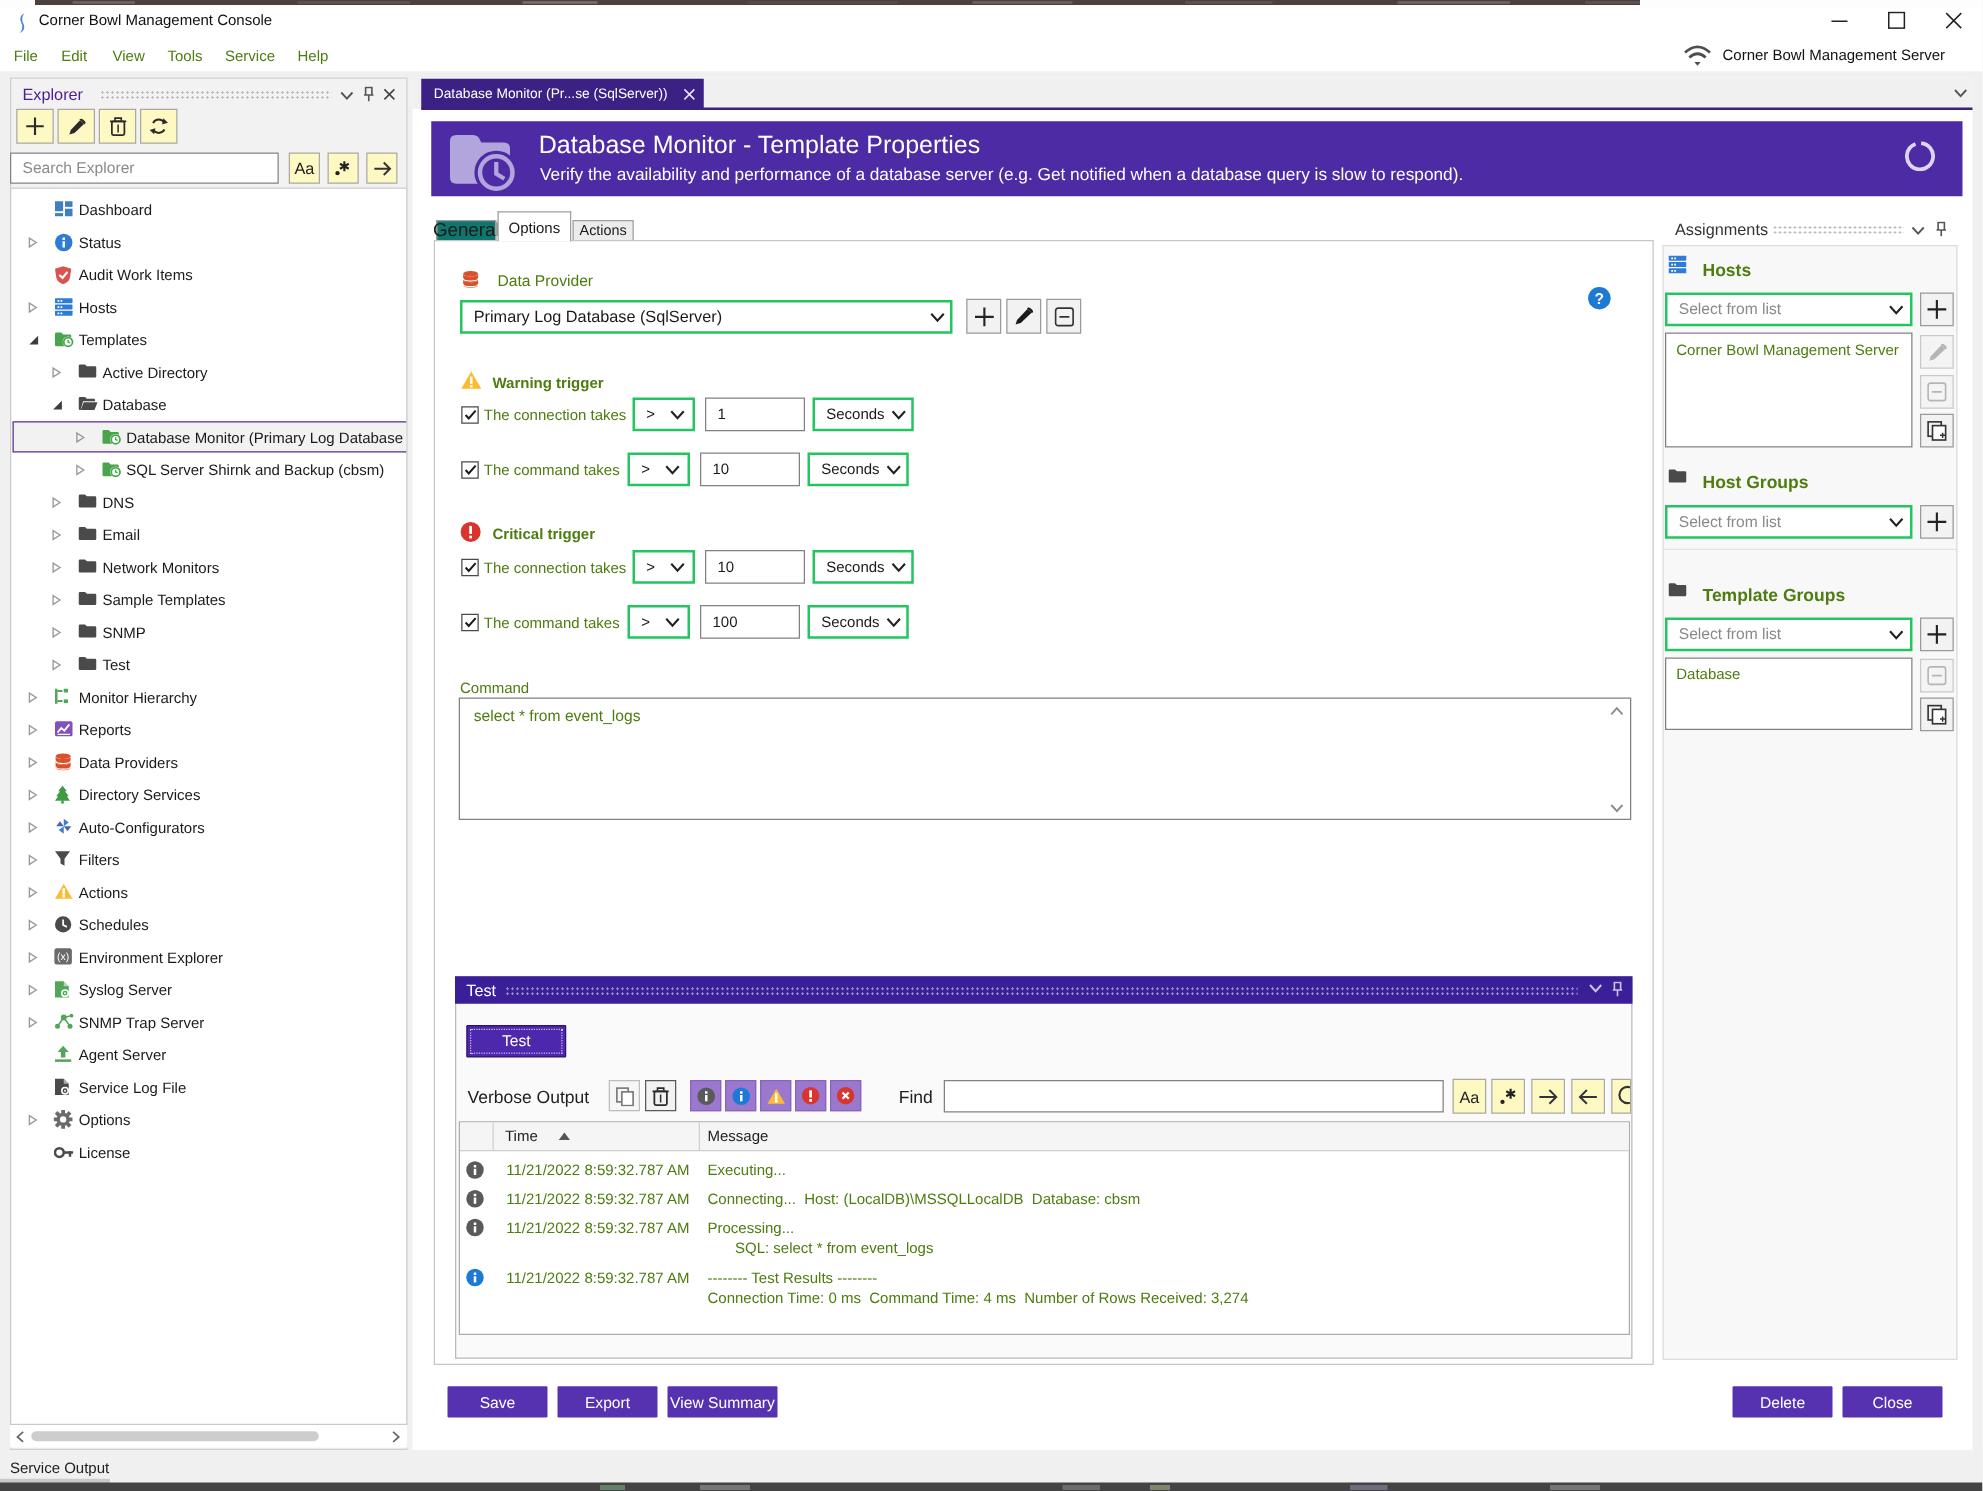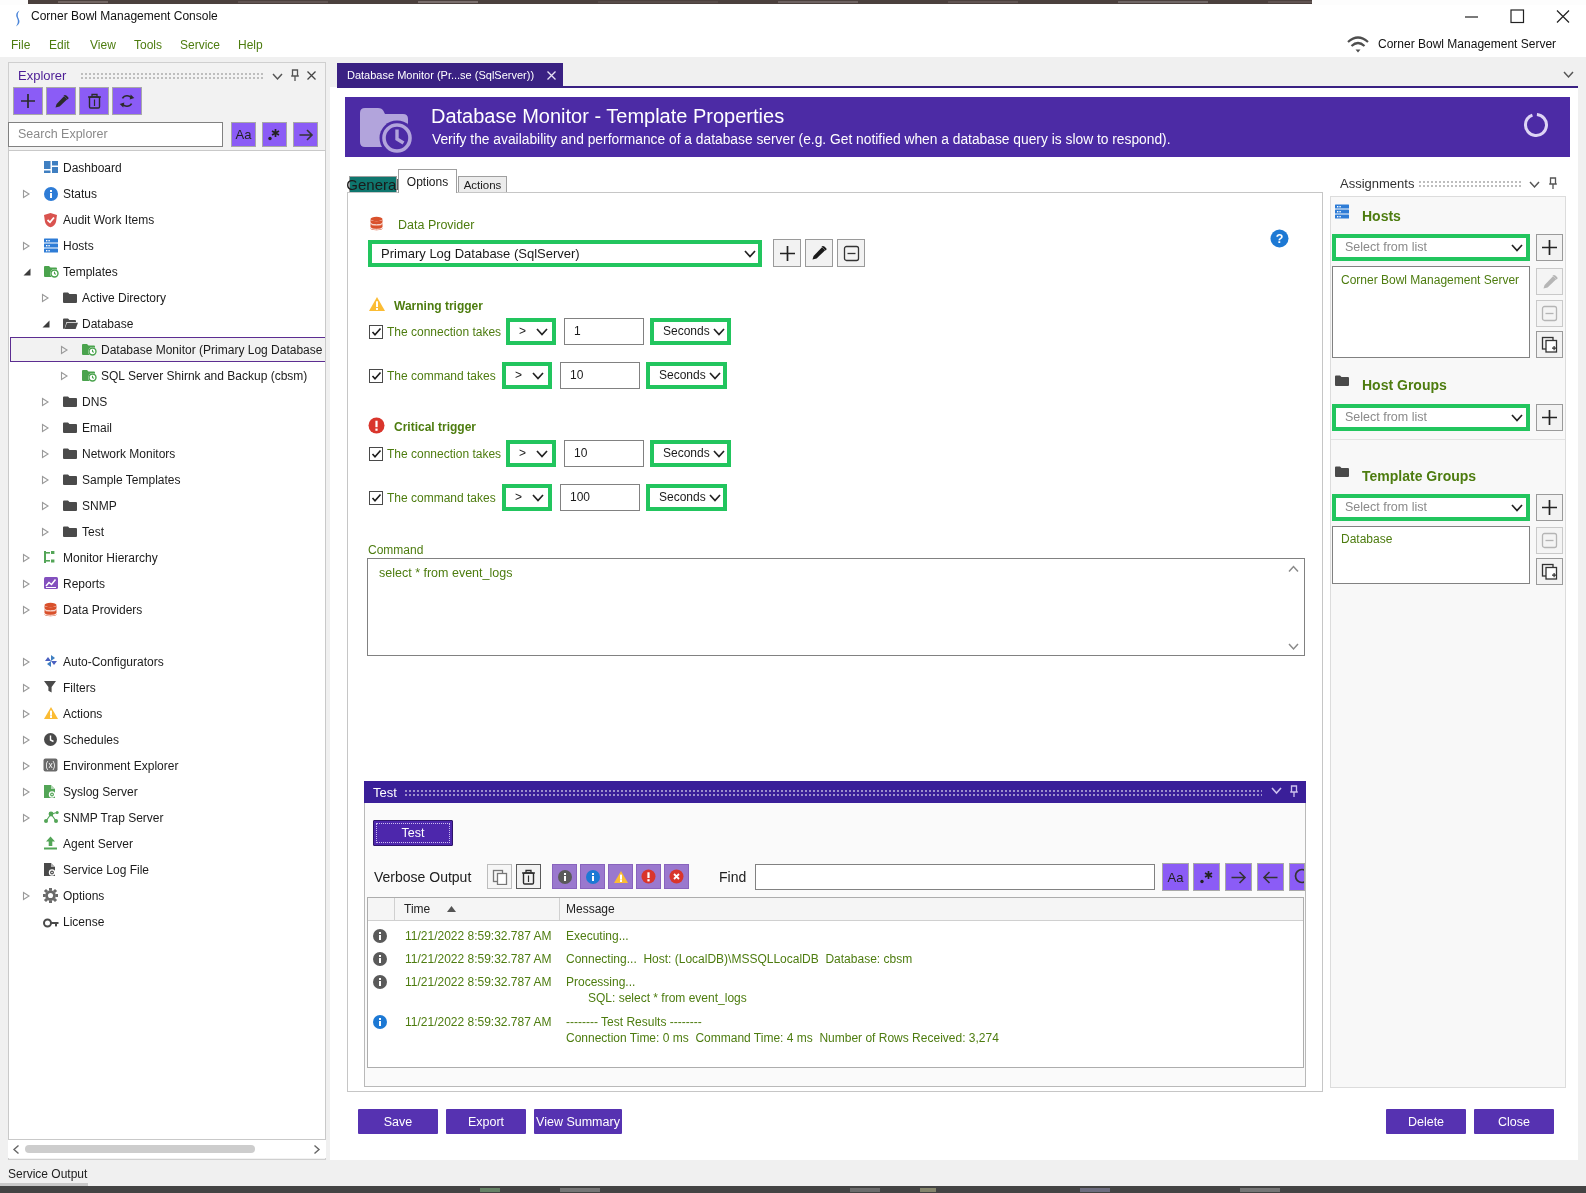--- a/index.html
+++ b/index.html
@@ -1,17 +1,17 @@
 <!DOCTYPE html>
 <html><head><meta charset="utf-8"><style>
 html,body{margin:0;padding:0}
 body{width:1586px;height:1193px;position:relative;background:#f0f0f0;font-family:"Liberation Sans",sans-serif;overflow:hidden}
 .a{position:absolute}
-.tbtn{position:absolute;background:#8b5cf6;border:1px solid #a8a8a8;box-sizing:border-box;display:flex;align-items:center;justify-content:center}
-.ddl{position:absolute;background:#fff;border:4px solid #22c55e;box-sizing:border-box;font-size:12.5px;color:#1a1a1a}
+.tbtn{position:absolute;background:#fef9c3;border:1px solid #a8a8a8;box-sizing:border-box;display:flex;align-items:center;justify-content:center}
+.ddl{position:absolute;background:#fff;border:2px solid #22c55e;box-sizing:border-box;font-size:12.5px;color:#1a1a1a}
 .ddl span{position:absolute;left:9px;top:50%;transform:translateY(-54%);white-space:nowrap}
 .inp{position:absolute;background:#fff;border:1px solid #818181;box-sizing:border-box;font-size:12.5px;color:#1a1a1a}
 .inp span{position:absolute;left:9px;top:50%;transform:translateY(-54%)}
 .cb{position:absolute;width:14px;height:14px;background:#fff;border:1px solid #4a4a4a;box-sizing:border-box}
 .pbtn{position:absolute;background:#5632b1;color:#fff;font-size:12.5px;display:flex;align-items:center;justify-content:center;border-radius:1px}
 .lbl{position:absolute;font-size:12.5px;color:#4d7c0f;white-space:nowrap}
 .b{font-weight:bold}
 .dots{position:absolute;background-image:radial-gradient(#bdbdbd 0.9px,transparent 1.05px);background-size:4px 4px;height:7px}
 .dotsw{position:absolute;background-image:radial-gradient(rgba(255,255,255,.5) 0.9px,transparent 1.05px);background-size:4px 4px;height:7px}
 .trow{position:absolute;left:0;height:26px;width:100%;}
@@ -291,20 +291,30 @@
       </svg>
 <div class="ticon" style="left:34px"><svg width="15" height="15" viewBox="0 0 15 15" style="">
           <ellipse cx="7.5" cy="3" rx="6" ry="2.2" fill="#d9512c"></ellipse>
           <path d="M1.5 3 L1.5 7.5 Q1.5 9.7 7.5 9.7 Q13.5 9.7 13.5 7.5 L13.5 3 Q13.5 5.2 7.5 5.2 Q1.5 5.2 1.5 3Z" fill="#d9512c"></path>
           <path d="M1.5 7.5 L1.5 12 Q1.5 14.2 7.5 14.2 Q13.5 14.2 13.5 12 L13.5 7.5 Q13.5 9.7 7.5 9.7 Q1.5 9.7 1.5 7.5Z" fill="#d9512c"></path>
           <path d="M1.5 6.6 Q1.5 8.8 7.5 8.8 Q13.5 8.8 13.5 6.6" stroke="#fff" stroke-width="0.9" fill="none"></path>
           <path d="M1.5 11.1 Q1.5 13.3 7.5 13.3 Q13.5 13.3 13.5 11.1" stroke="#fff" stroke-width="0.9" fill="none"></path>
         </svg></div>
 <div class="tx" style="left:54px">Data Providers</div>
 </div>
+<div class="trow" style="top:472px">
+<svg class="a" style="left:13px;top:8px" width="9" height="10" viewBox="0 0 9 10">
+        <path d="M1.5 1.5 L7 5 L1.5 8.5 Z" fill="none" stroke="#9a9a9a" stroke-width="1.1"></path>
+      </svg>
+<div class="ticon" style="left:34px"><svg width="14" height="15" viewBox="0 0 14 15" style="">
+          <path d="M7 0.5 L10.5 5 L9 5 L12 9 L10.5 9 L13 12.5 L1 12.5 L3.5 9 L2 9 L5 5 L3.5 5 Z" fill="#3f9a43"></path>
+          <rect x="6" y="12.5" width="2" height="2.5" fill="#3f9a43"></rect>
+        </svg></div>
+<div class="tx" style="left:54px">Directory Services</div>
+</div>
 <div class="trow" style="top:498px">
 <svg class="a" style="left:13px;top:8px" width="9" height="10" viewBox="0 0 9 10">
         <path d="M1.5 1.5 L7 5 L1.5 8.5 Z" fill="none" stroke="#9a9a9a" stroke-width="1.1"></path>
       </svg>
 <div class="ticon" style="left:34px"><svg width="16" height="15" viewBox="0 0 16 15" style="">
           <path d="M8 7 L2 7 L5 3 Z" fill="#4a5fc0"></path>
           <path d="M8 7 L8 1 L12 4 Z" fill="#3f7fc1"></path>
           <path d="M8 7 L14 7 L11 11 Z" fill="#4a5fc0"></path>
           <path d="M8 7 L8 13 L4 10 Z" fill="#3f7fc1"></path>
         </svg></div>

